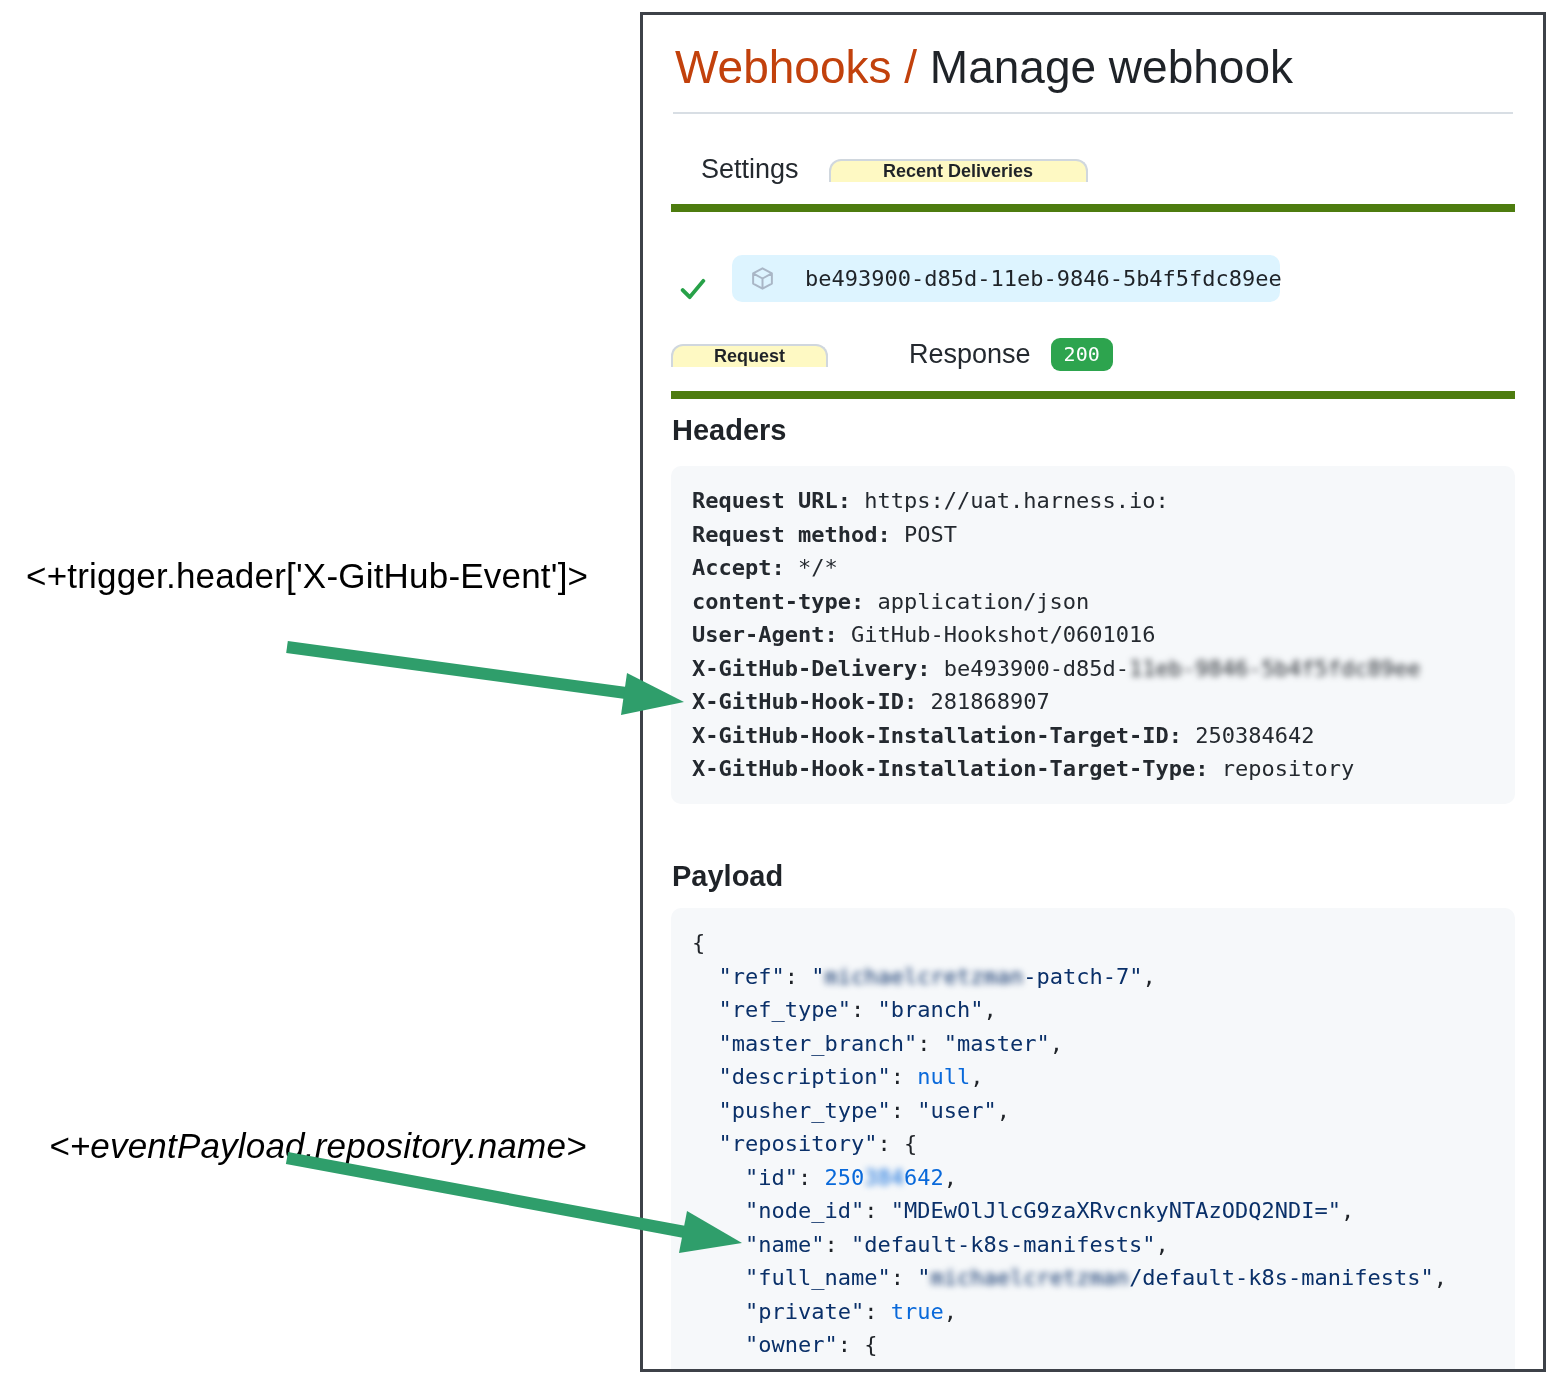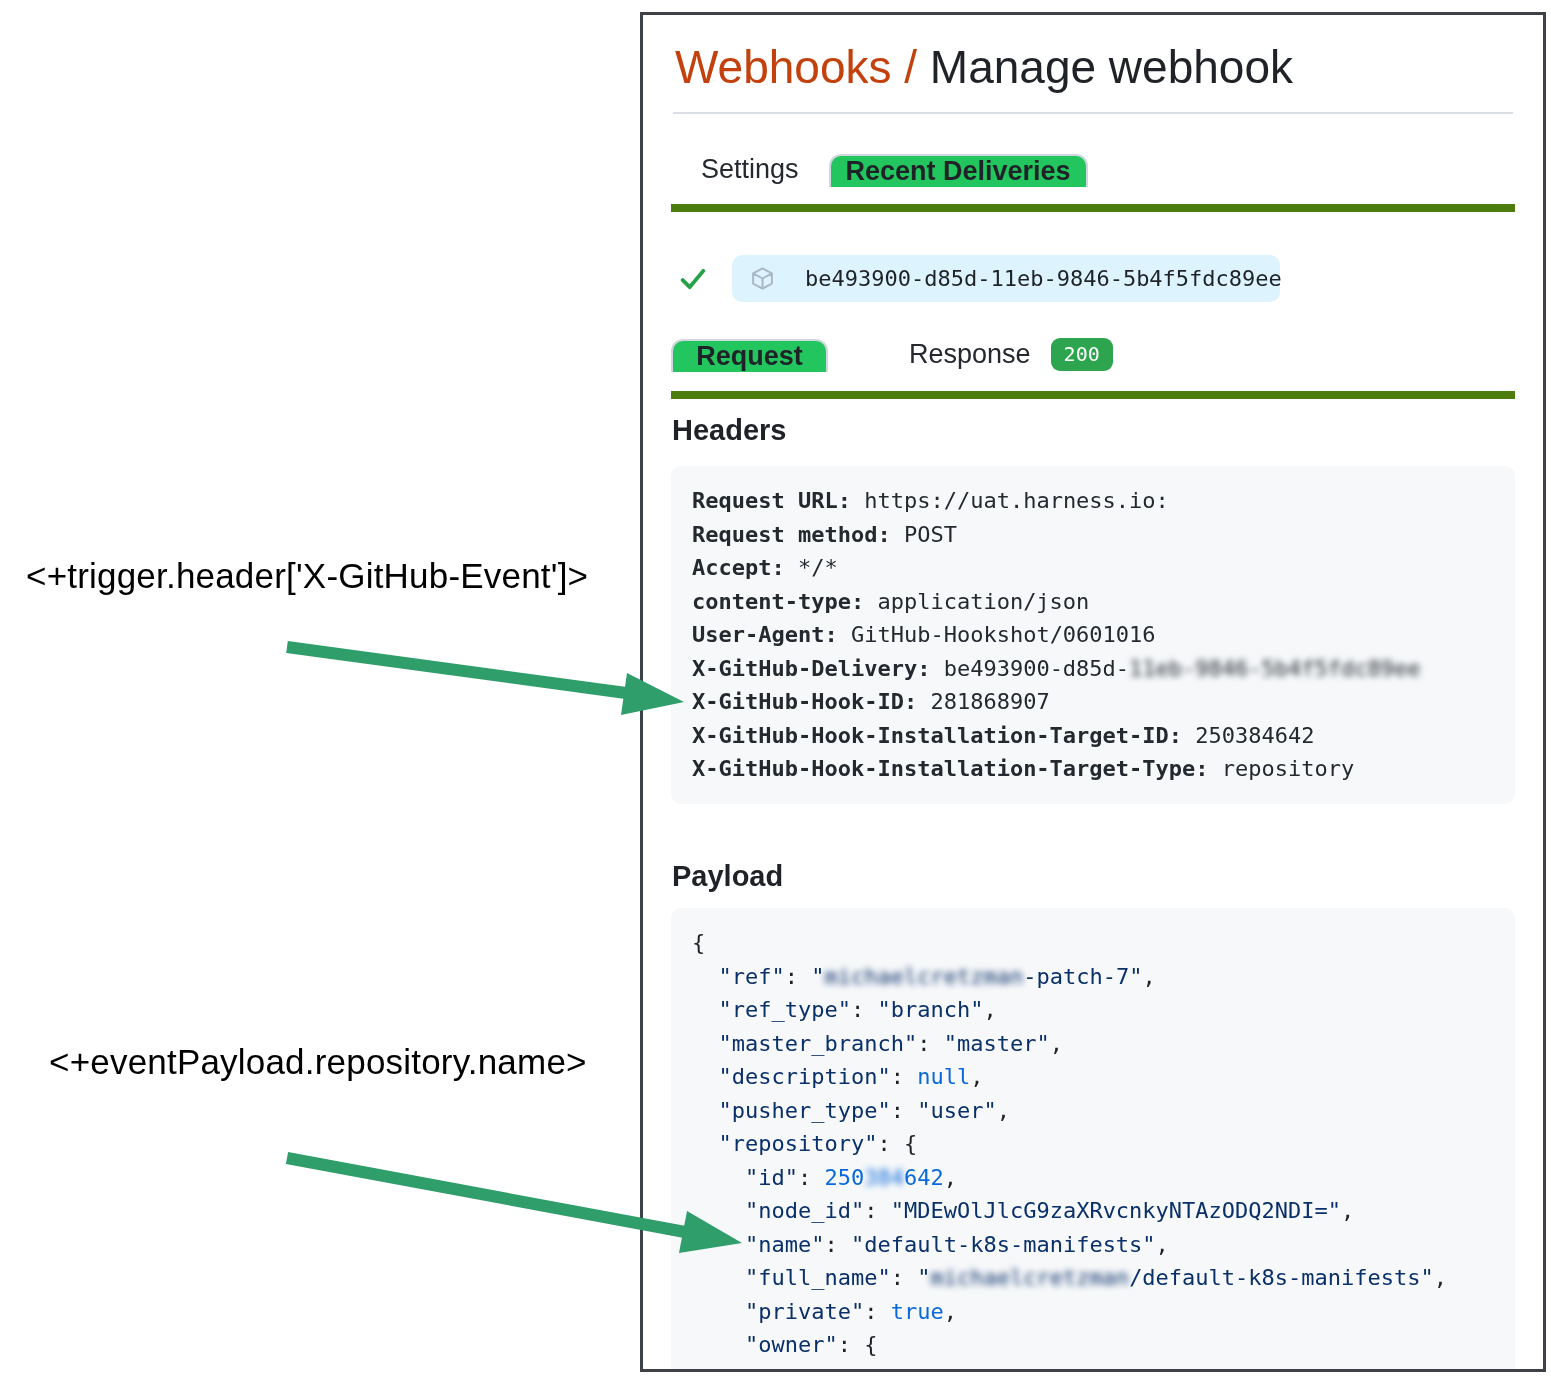--- a/index.html
+++ b/index.html
@@ -3,21 +3,21 @@
 <meta charset="utf-8">
 <style>
   * { margin:0; padding:0; box-sizing:border-box; }
   html,body { width:1551px; height:1381px; background:#ffffff; position:relative;
               font-family:"Liberation Sans", sans-serif; overflow:hidden; }
 
   
   .annotation { position:absolute; color:#000000; font-size:35px; letter-spacing:0.2px;
                 white-space:nowrap; z-index:3; }
   #annotation-1 { left:26px; top:556px; }
-  #annotation-2 { left:49px; top:1042px; }
+  #annotation-2 { left:49px; top:1126px;font-style:italic; }
   #arrow-layer { position:absolute; left:0; top:0; width:1551px; height:1381px;
                  z-index:6; pointer-events:none; }
 
   
   .panel { position:absolute; left:640px; top:12px; width:906px; height:1360px;
            border:3px solid #3d4148; background:#ffffff; overflow:hidden; z-index:2; }
 
   .page-title { position:absolute; left:32px; top:25px; font-size:46px; color:#1f2328;
                 white-space:nowrap; }
   .page-title .crumb-link { color:#c2410c; }
@@ -25,33 +25,33 @@
                    border-top:2px solid #d8dee4; }
 
   
   .tabnav { position:absolute; left:28px; right:28px; display:flex; align-items:center;
             border-bottom:8px solid #4d7c0f; }
   #tabnav-main { top:119px; height:78px; }
   #tabnav-sub  { top:303px; height:81px;gap:16px; }
   .tab-plain { display:flex; align-items:center; padding:0 30px; font-size:27px;
                color:#24292f; white-space:nowrap; }
   .tab-active { display:flex; align-items:center; justify-content:center;
-                background:#22c55e; border:2px solid #d0d7de; border-bottom:none;
-                border-radius:12px 12px 0 0; margin-bottom:-2px; font-size:27px;
+                background:#fef9c3; border:2px solid #d0d7de; border-bottom:none;
+                border-radius:12px 12px 0 0; margin-bottom:-2px; font-size:18px;
                 font-weight:600; color:#1f2328; white-space:nowrap; }
   #tab-recent-deliveries { width:259px; }
   #tab-request { width:157px; }
   .response-group { display:flex; align-items:center; margin-left:29px; }
   .status-badge { display:inline-block; margin-left:20px; background:#2da44e; color:#ffffff;
                   font-family:"DejaVu Sans Mono","Liberation Mono",monospace; font-size:20px;
                   line-height:1; padding:6px 13px 7px; border-radius:9px; }
 
   
   .delivery-row { position:absolute; left:28px; top:240px; height:47px; display:flex;
-                  align-items:center; }
+                  align-items:flex-end; }
   .check-icon { width:26px; height:26px; margin-left:9px; }
   .delivery-pill { margin-left:26px; width:548px; height:47px; background:#ddf4ff;
                    border-radius:10px; display:flex; align-items:center; }
   .cube-icon { width:25px; height:25px; margin-left:18px; flex:none; }
   .delivery-id { margin-left:30px; font-family:"DejaVu Sans Mono","Liberation Mono",monospace;
                  font-size:22px; color:#1f2328; white-space:pre; }
 
   
   .section-heading { position:absolute; left:29px; font-size:29px; font-weight:700;
                      color:#1f2328; }

